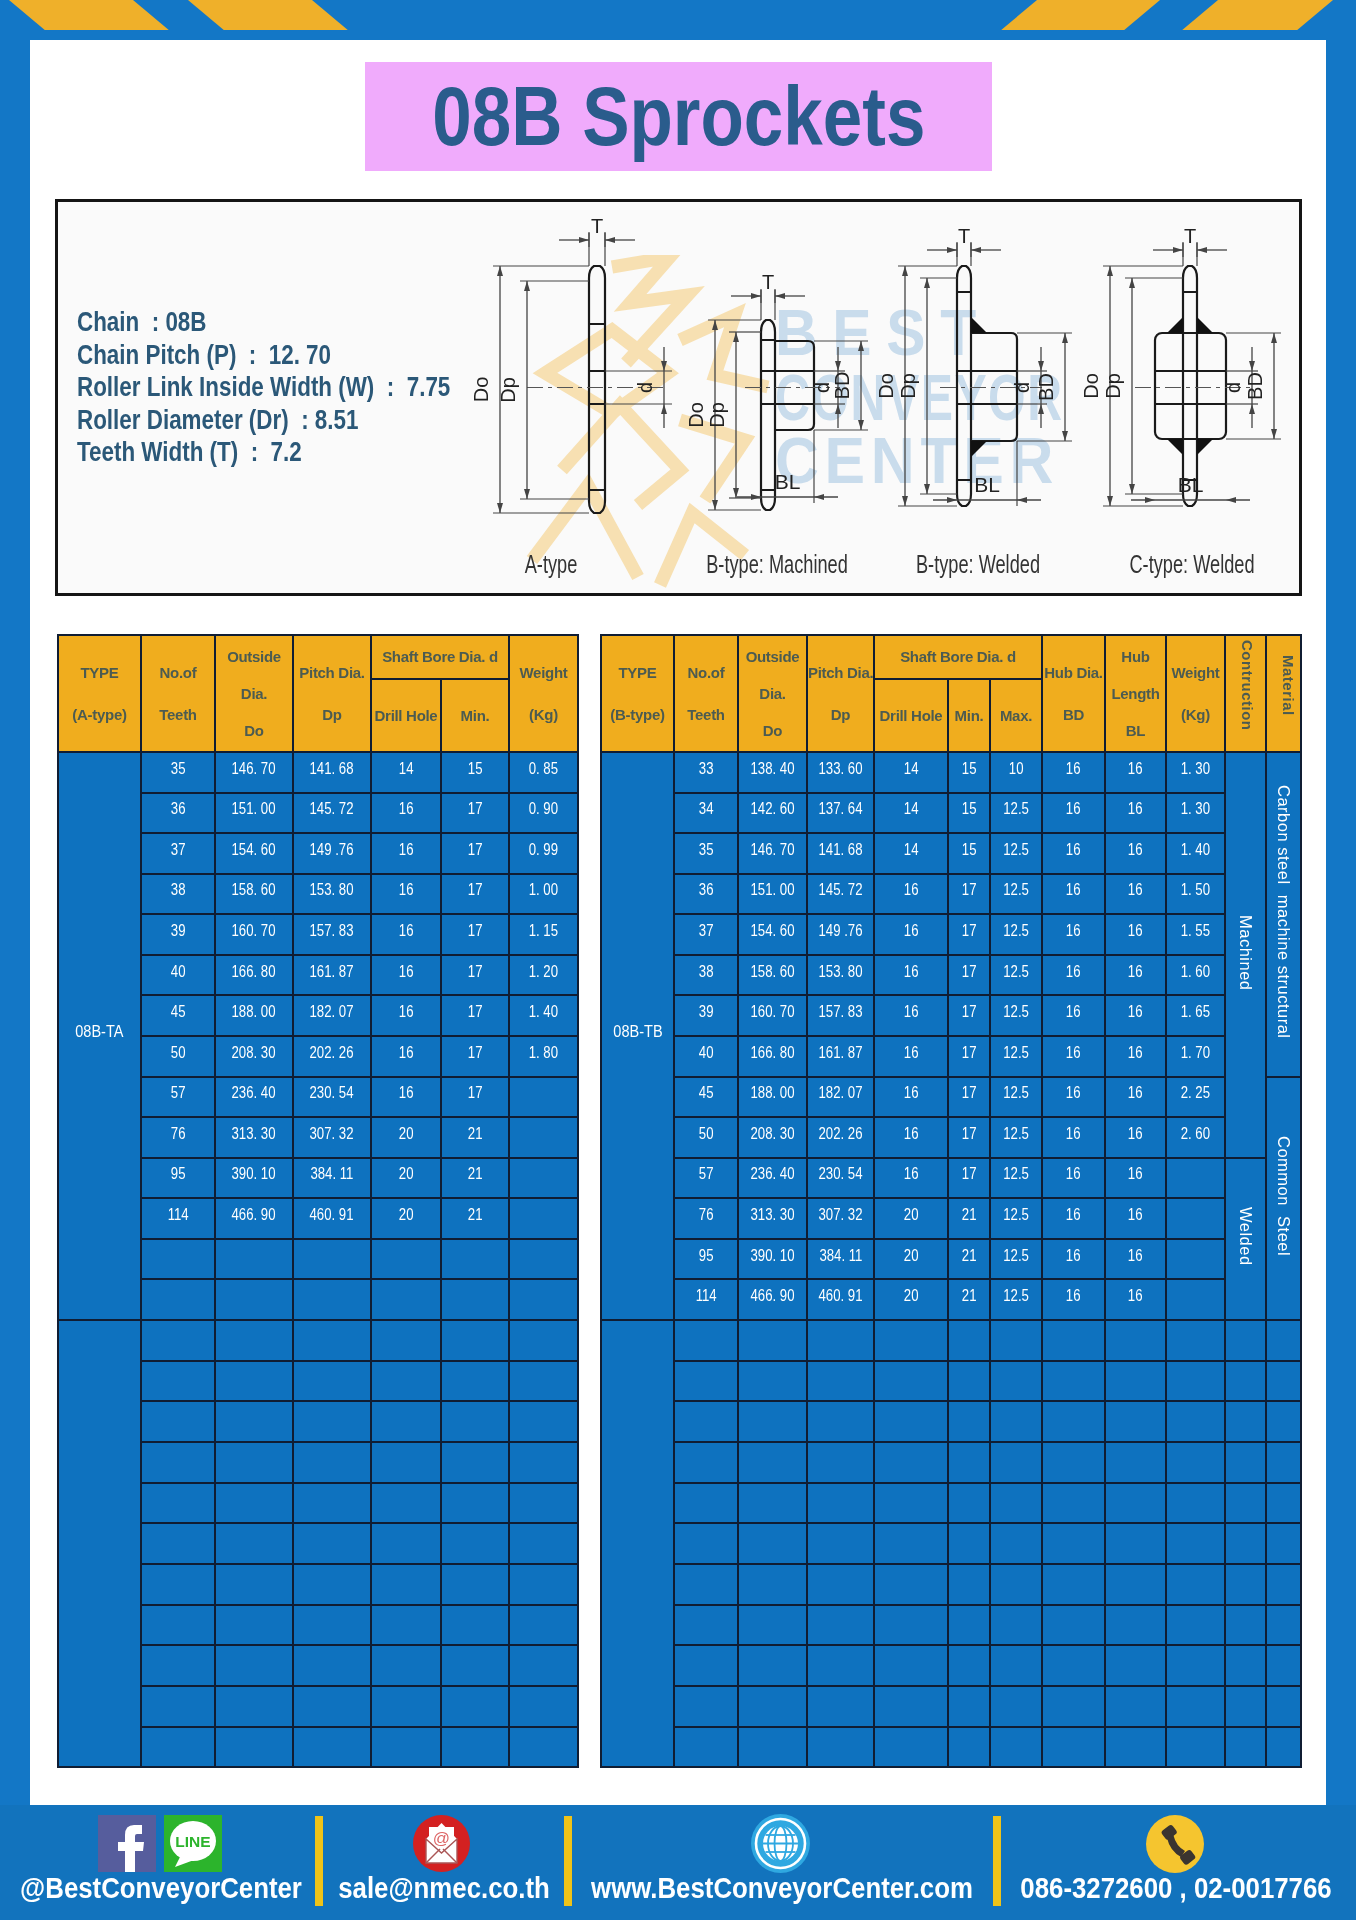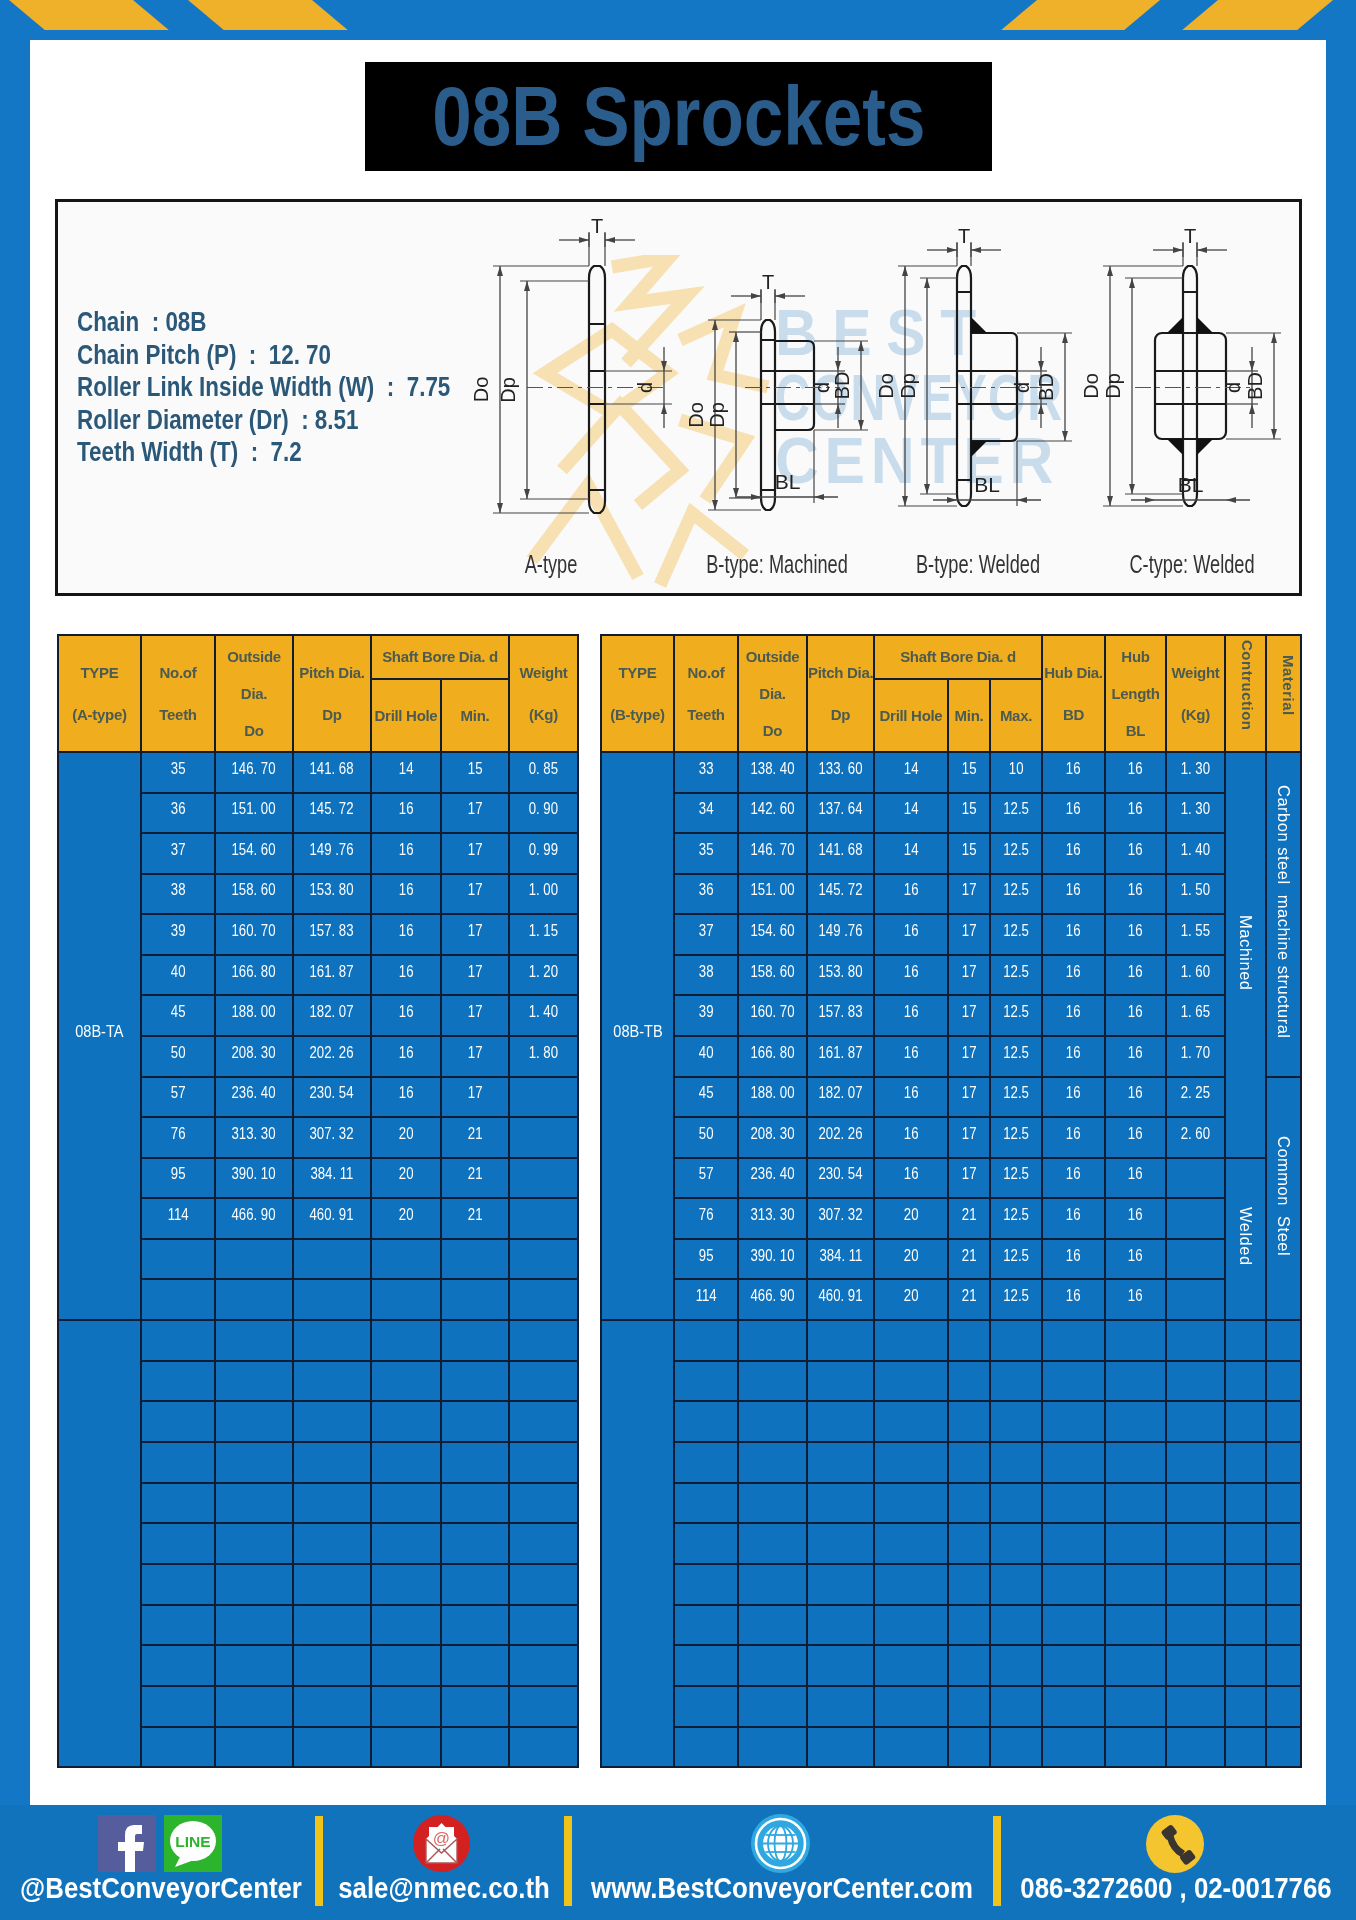--- a/index.html
+++ b/index.html
@@ -4,21 +4,21 @@
 * { margin:0; padding:0; box-sizing:border-box; }
 body { width:1356px; height:1920px; position:relative; background:#fff;
        font-family:"Liberation Sans", sans-serif; overflow:hidden; }
 .abs { position:absolute; }
 
 #topband { left:0; top:0; width:1356px; height:40px; background:#1377C6; overflow:hidden; }
 .stripe { position:absolute; top:0; height:30px; background:#EFB02A; }
 #leftband { left:0; top:40px; width:30px; height:1765px; background:#1377C6; }
 #rightband { left:1326px; top:40px; width:30px; height:1765px; background:#1377C6; }
 
-#titlebox { left:365px; top:62px; width:627px; height:109px; background:#000000;
+#titlebox { left:365px; top:62px; width:627px; height:109px; background:#f0abfc;
   display:flex; align-items:center; justify-content:center; }
 #titletext { font-size:84px; font-weight:bold; color:#2A5C8C; transform:scaleX(0.845); white-space:nowrap; }
 
 #drawbox { left:55px; top:199px; width:1247px; height:397px; background:#FAFAFA; border:3px solid #151515; }
 #specs { left:77px; top:306px; font-size:27px; font-weight:bold; color:#2B5878; line-height:32.5px;
   white-space:nowrap; transform:scaleX(0.83); transform-origin:left top; }
 .wm { position:absolute; color:#C9DCEC; font-weight:bold; white-space:nowrap;
   transform-origin:left top; }
 
 table { border-collapse:collapse; table-layout:fixed; position:absolute; }

